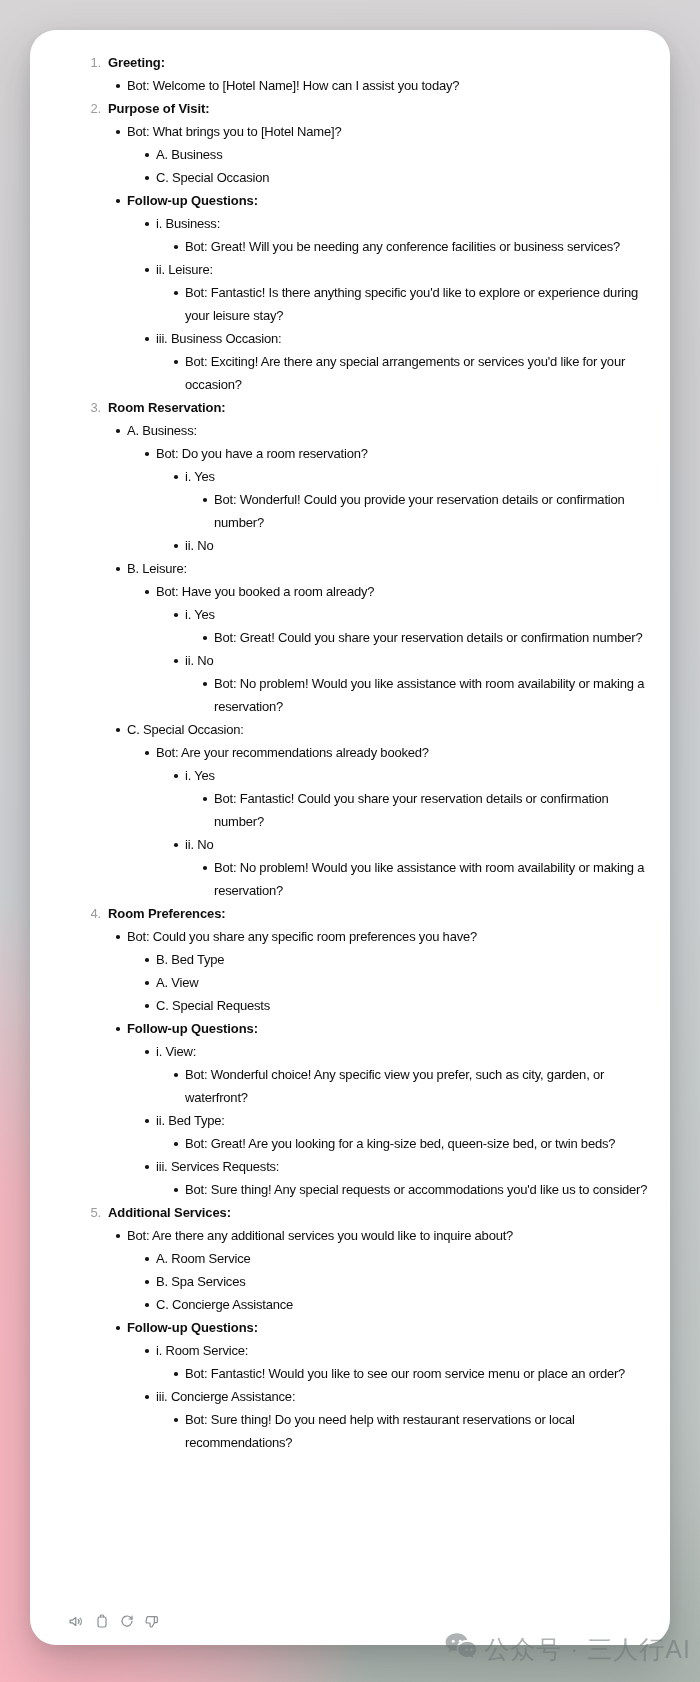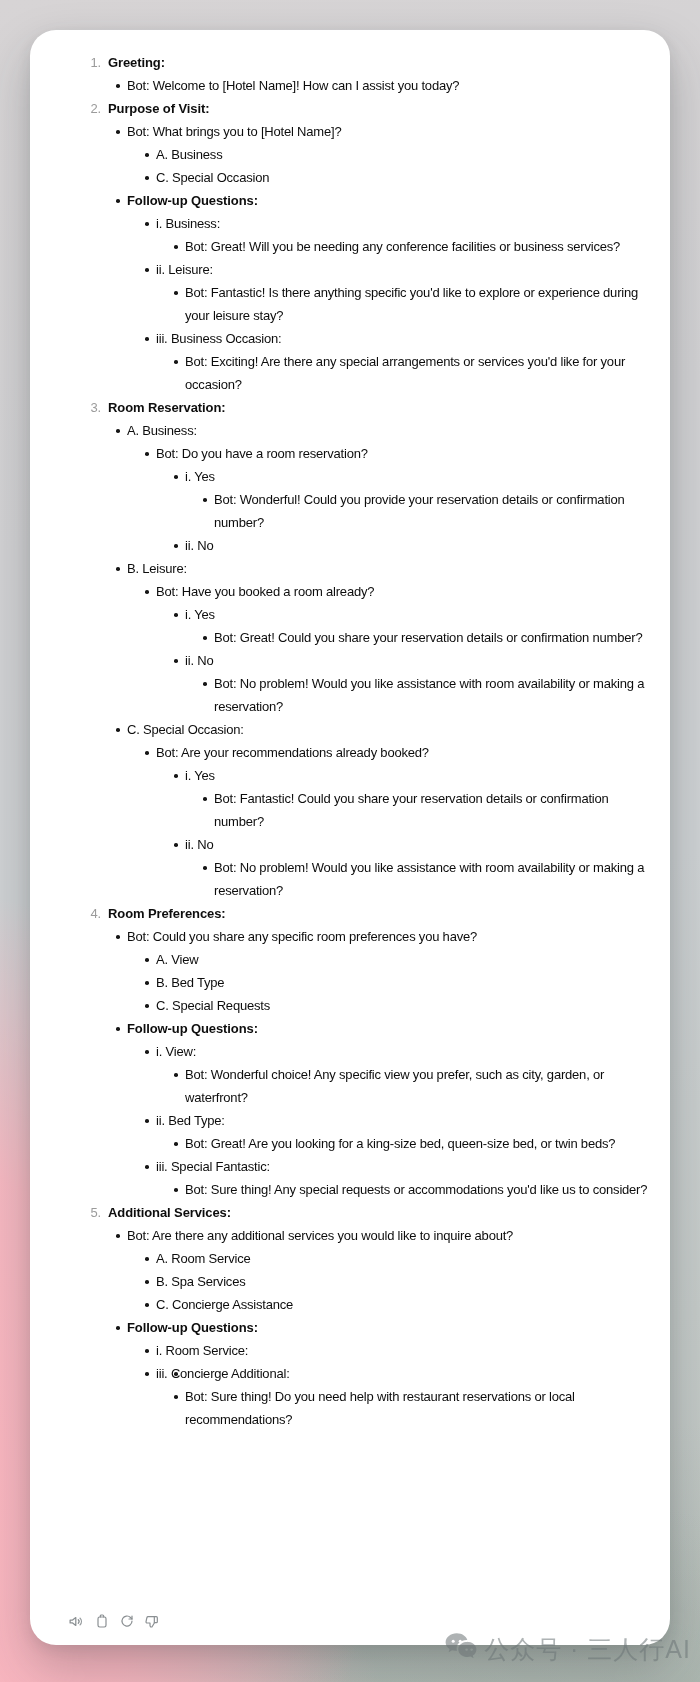--- a/index.html
+++ b/index.html
@@ -100,47 +100,47 @@
                         <li><span class="m-dot"></span><span class="txt">Bot: Fantastic! Could you share your reservation details or confirmation number?</span></li>
                       </ul></li>
                     <li><span class="m-dot"></span><span class="txt">ii. No</span><ul class="dn">
                         <li><span class="m-dot"></span><span class="txt">Bot: No problem! Would you like assistance with room availability or making a reservation?</span></li>
                       </ul></li>
                   </ul></li>
               </ul></li>
           </ul></li>
         <li><span class="m-num">4.</span><span class="txt bold">Room Preferences:</span><ul class="d1">
             <li><span class="m-dot"></span><span class="txt">Bot: Could you share any specific room preferences you have?</span><ul class="dn">
+                <li><span class="m-dot"></span><span class="txt">B. Bed Type</span></li>
                 <li><span class="m-dot"></span><span class="txt">A. View</span></li>
-                <li><span class="m-dot"></span><span class="txt">B. Bed Type</span></li>
                 <li><span class="m-dot"></span><span class="txt">C. Special Requests</span></li>
               </ul></li>
             <li><span class="m-dot"></span><span class="txt bold">Follow-up Questions:</span><ul class="dn">
                 <li><span class="m-dot"></span><span class="txt">i. View:</span><ul class="dn">
                     <li><span class="m-dot"></span><span class="txt">Bot: Wonderful choice! Any specific view you prefer, such as city, garden, or waterfront?</span></li>
                   </ul></li>
                 <li><span class="m-dot"></span><span class="txt">ii. Bed Type:</span><ul class="dn">
                     <li><span class="m-dot"></span><span class="txt">Bot: Great! Are you looking for a king-size bed, queen-size bed, or twin beds?</span></li>
                   </ul></li>
-                <li><span class="m-dot"></span><span class="txt">iii. Special Fantastic:</span><ul class="dn">
+                <li><span class="m-dot"></span><span class="txt">iii. Services Requests:</span><ul class="dn">
                     <li><span class="m-dot"></span><span class="txt">Bot: Sure thing! Any special requests or accommodations you'd like us to consider?</span></li>
                   </ul></li>
               </ul></li>
           </ul></li>
         <li><span class="m-num">5.</span><span class="txt bold">Additional Services:</span><ul class="d1">
             <li><span class="m-dot"></span><span class="txt">Bot: Are there any additional services you would like to inquire about?</span><ul class="dn">
                 <li><span class="m-dot"></span><span class="txt">A. Room Service</span></li>
                 <li><span class="m-dot"></span><span class="txt">B. Spa Services</span></li>
                 <li><span class="m-dot"></span><span class="txt">C. Concierge Assistance</span></li>
               </ul></li>
             <li><span class="m-dot"></span><span class="txt bold">Follow-up Questions:</span><ul class="dn">
                 <li><span class="m-dot"></span><span class="txt">i. Room Service:</span><ul class="dn">
-                    <li><span class="m-dot"></span></li>
-                  </ul></li>
-                <li><span class="m-dot"></span><span class="txt">iii. Concierge Additional:</span><ul class="dn">
+                    <li><span class="m-dot"></span><span class="txt">Bot: Fantastic! Would you like to see our room service menu or place an order?</span></li>
+                  </ul></li>
+                <li><span class="m-dot"></span><span class="txt">iii. Concierge Assistance:</span><ul class="dn">
                     <li><span class="m-dot"></span><span class="txt">Bot: Sure thing! Do you need help with restaurant reservations or local recommendations?</span></li>
                   </ul></li>
               </ul></li>
           </ul></li>
       </ol>
     </div>
 
   <div class="actions">
     <button class="action-btn">
       <span>

